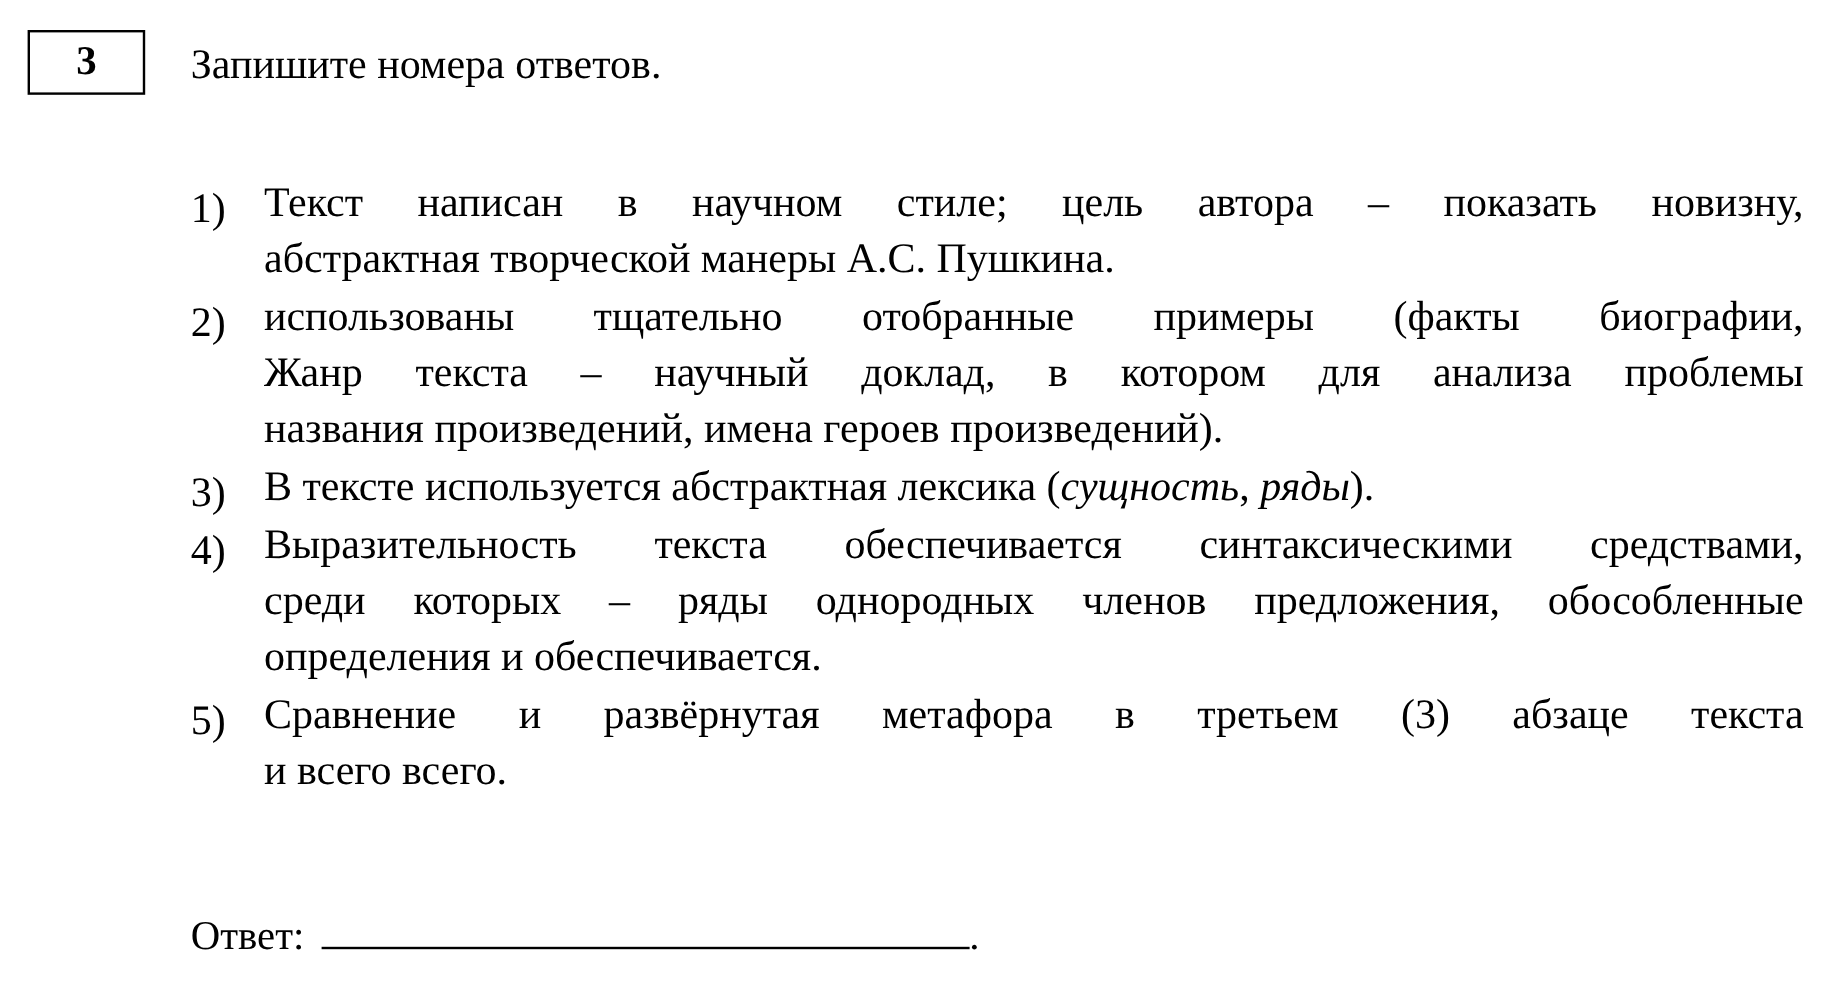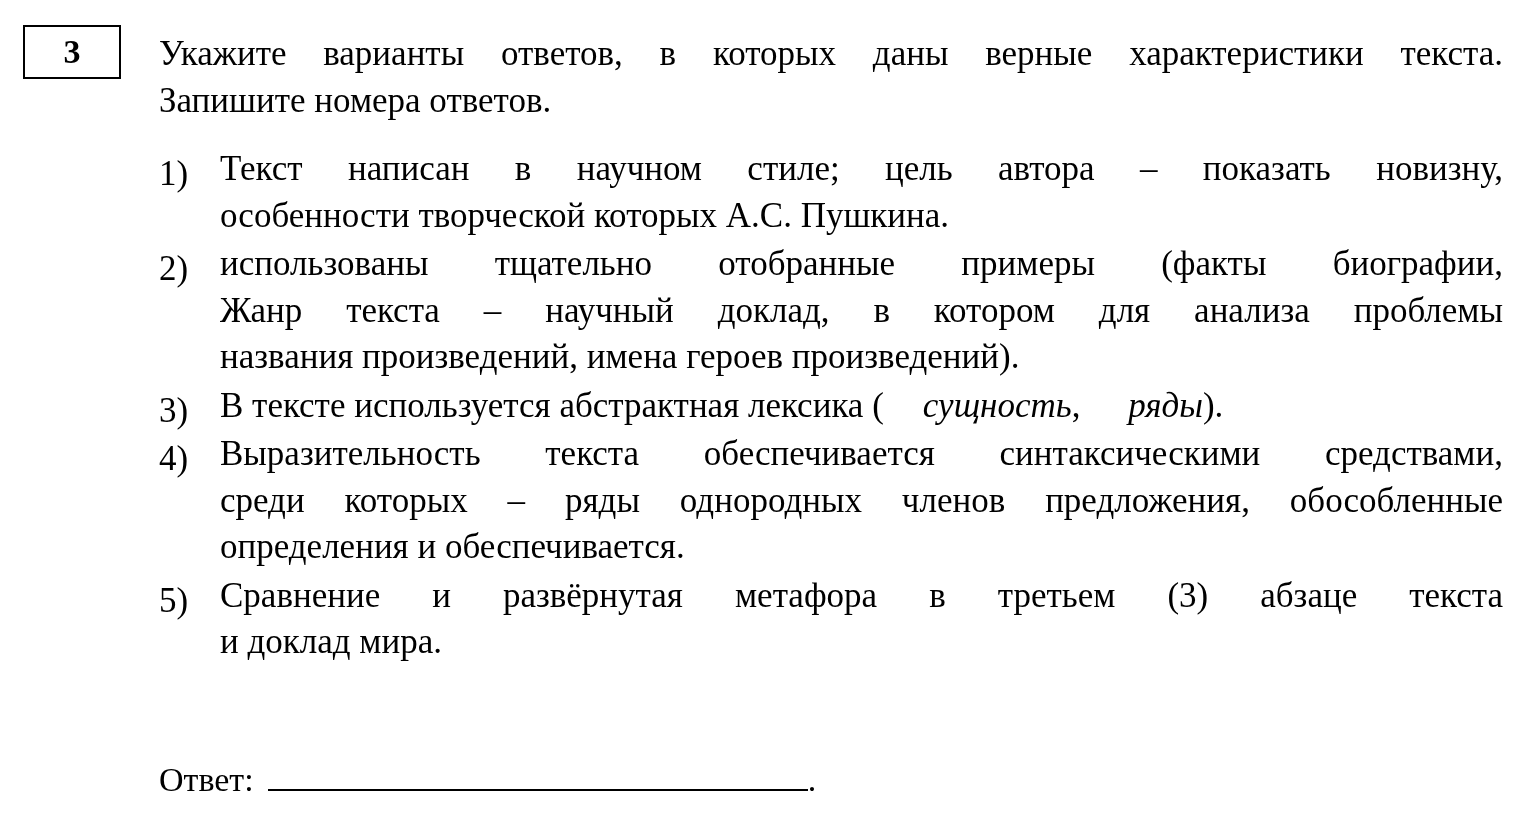--- a/index.html
+++ b/index.html
@@ -22,40 +22,39 @@
   .opts { position:absolute; left:159px; top:146px; width:1344px; }
   .opt { position:relative; font-size:35px; line-height:46.5px; margin-bottom:2px; }
   .opt .n { position:absolute; left:0; top:5px; width:60px; }
   .opt .t { margin-left:61px; text-align:justify; display:block; }
   .opt .t .j { display:block; text-align:justify; text-align-last:justify; }
   .opt .t .l { display:block; text-align:left; }
   .answer {
     position:absolute; left:159px; top:755px; font-size:34px; line-height:46px;
   }
   .answer .blank { display:inline-block; width:540px; border-bottom:2px solid #000; height:34px; vertical-align:baseline; margin-left:14px; }
-  i { font-style:italic;margin-left:39px; }
+  i { font-style:italic; }
 </style>
 </head>
 <body>
 
 <div class="num-box">
   <span>3</span>
 </div>
 
 <div class="q">
-  <span class="line1">Укажите варианты ответов, в которых даны верные характеристики текста.</span>
   <span>Запишите номера ответов.</span>
 </div>
 
 <div class="opts">
   <div class="opt">
     <span class="n">1)</span>
     <span class="t">
       <span class="j">Текст написан в научном стиле; цель автора – показать новизну,</span>
-      <span class="l">особенности творческой которых А.С. Пушкина.</span>
+      <span class="l">абстрактная творческой манеры А.С. Пушкина.</span>
     </span>
   </div>
   <div class="opt">
     <span class="n">2)</span>
     <span class="t">
       <span class="j">использованы тщательно отобранные примеры (факты биографии,</span>
       <span class="j">Жанр текста – научный доклад, в котором для анализа проблемы</span>
       <span class="l">названия произведений, имена героев произведений).</span>
     </span>
   </div>
@@ -70,20 +69,20 @@
     <span class="t">
       <span class="j">Выразительность текста обеспечивается синтаксическими средствами,</span>
       <span class="j">среди которых – ряды однородных членов предложения, обособленные</span>
       <span class="l">определения и обеспечивается.</span>
     </span>
   </div>
   <div class="opt">
     <span class="n">5)</span>
     <span class="t">
       <span class="j">Сравнение и развёрнутая метафора в третьем (3) абзаце текста</span>
-      <span class="l">и доклад мира.</span>
+      <span class="l">и всего всего.</span>
     </span>
   </div>
 </div>
 
 <div class="answer">
   <span>Ответ:</span><span class="blank"></span><span>.</span>
 </div>
 
 </body></html>

